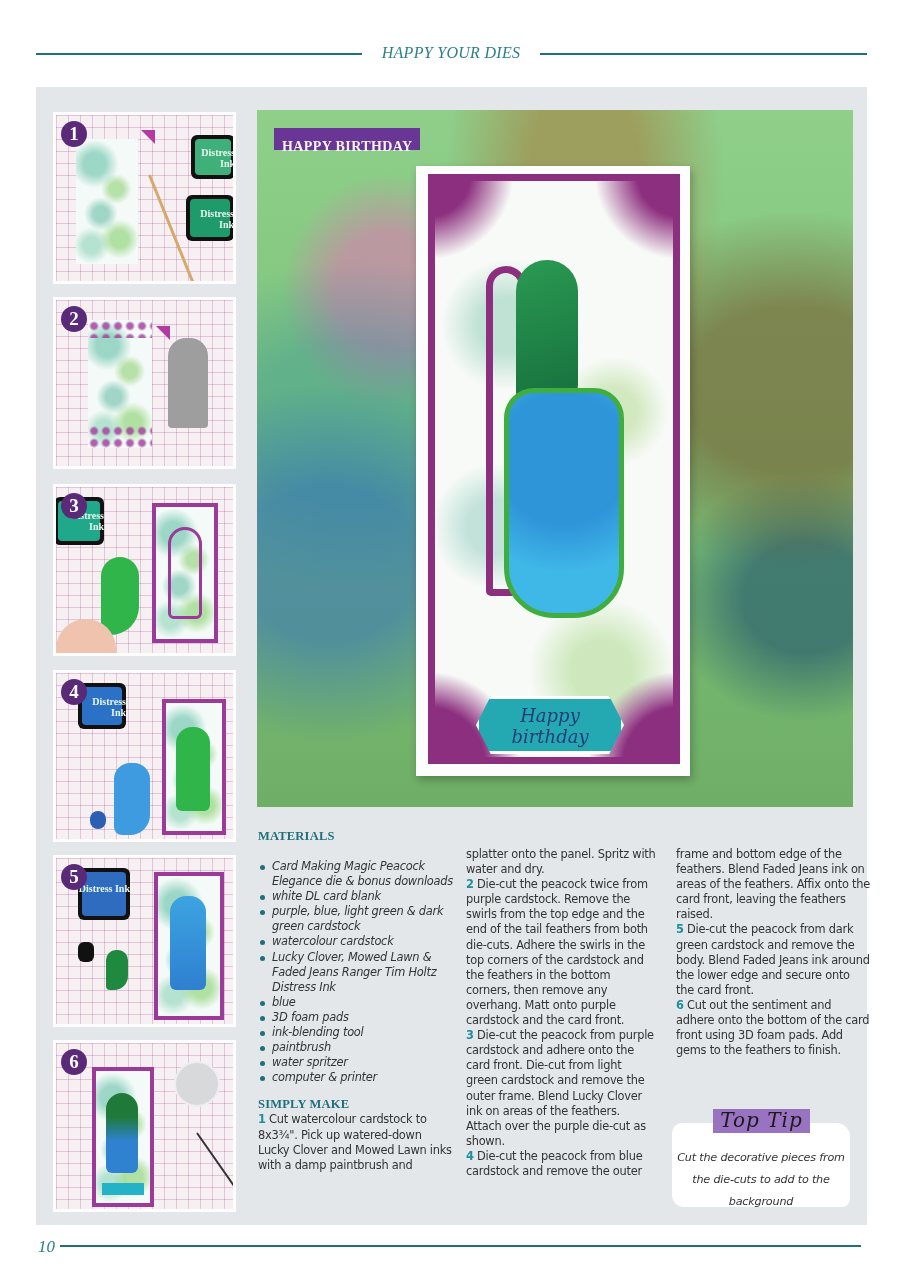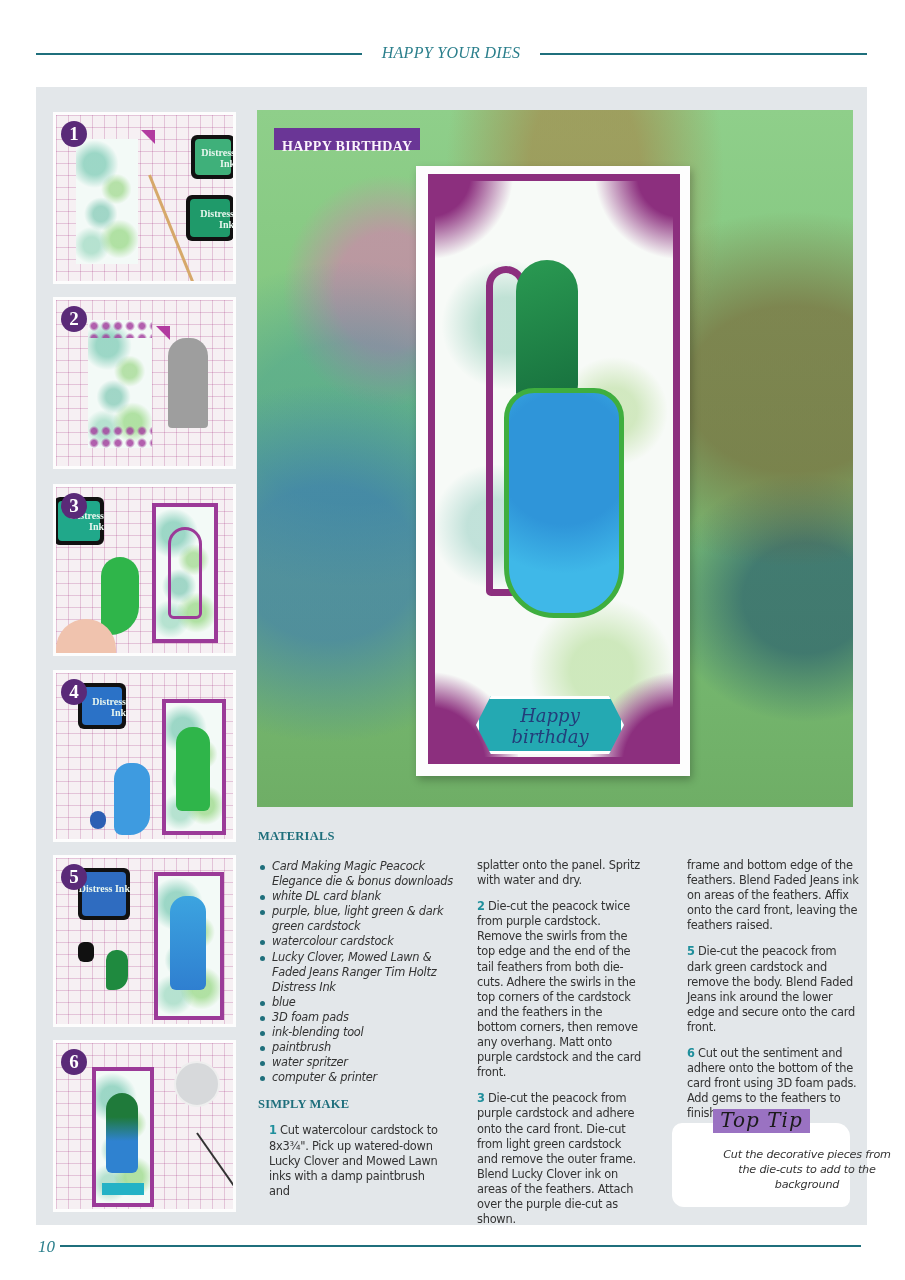--- a/index.html
+++ b/index.html
@@ -68,29 +68,29 @@
   
   .col { position: absolute; top: 829px; font-family: "DejaVu Sans", sans-serif; font-size: 11.4px; line-height: 15.1px; color: #333; letter-spacing: -0.25px; }
   .col1 { left: 258px; width: 196px; }
   .col2 { left: 466px; width: 190px; top: 847px; }
   .col3 { left: 676px; width: 195px; top: 847px; }
   .sec-head { font-family: "Liberation Serif", serif; font-weight: bold; font-size: 12.5px; color: #1f6f7c; letter-spacing: 0.2px; line-height: 15px; }
   ul.materials { list-style: none; margin-top: 15px; font-style: italic; }
   ul.materials li { position: relative; padding-left: 14px; }
   ul.materials li::before { content: ""; position: absolute; left: 2px; top: 6px; width: 5px; height: 5px; border-radius: 50%; background: #1f6f7c; }
   .step-num { font-weight: bold; color: #1f8f9c; }
-  .para { margin: 11px; }
+  .para { margin: 0; }
   .gap { height: 12px; }
 
   
   .tip-box { position: absolute; left: 672px; top: 1123px; width: 178px; height: 84px; background: #ffffff; border-radius: 10px 14px 8px 12px; }
   .tip-title { position: absolute; left: 713px; top: 1109px; width: 97px; height: 24px; background: #9a72c2; z-index: 2;
     text-align: center; font-family: "DejaVu Serif", serif; font-style: italic; font-size: 20px; line-height: 22px; color: #1b1b1b; letter-spacing: 1px; }
   .tip-text { position: absolute; left: 676px; top: 1147px; width: 170px; text-align: center; font-family: "DejaVu Sans", sans-serif; font-style: italic;
-    font-size: 11.2px; line-height: 15px; color: #333; letter-spacing: -0.2px; margin-left: 46px; }
+    font-size: 11.2px; line-height: 22px; color: #333; letter-spacing: -0.2px; }
 
   
   .footer-num { position: absolute; left: 38px; top: 1237px; font-family: "Liberation Serif", serif; font-style: italic; font-size: 17px; color: #2b7f8c; }
   .footer-rule { position: absolute; left: 60px; top: 1245px; width: 801px; height: 2px; background: #1f6f7c; }
 </style>
 </head>
 <body>
 
 <div class="header">
   <div class="rule left"></div>
@@ -204,20 +204,21 @@
   </ul>
   <div class="gap"></div>
   <div class="sec-head">SIMPLY MAKE</div>
   <p class="para"><span class="step-num">1</span> <span>Cut watercolour cardstock to 8x3¾". Pick up watered-down Lucky Clover and Mowed Lawn inks with a damp paintbrush and</span></p>
 </div>
 
 <div class="col col2">
   <p class="para">splatter onto the panel. Spritz with water and dry.</p>
   <p class="para"><span class="step-num">2</span> <span>Die-cut the peacock twice from purple cardstock. Remove the swirls from the top edge and the end of the tail feathers from both die-cuts. Adhere the swirls in the top corners of the cardstock and the feathers in the bottom corners, then remove any overhang. Matt onto purple cardstock and the card front.</span></p>
   <p class="para"><span class="step-num">3</span> <span>Die-cut the peacock from purple cardstock and adhere onto the card front. Die-cut from light green cardstock and remove the outer frame. Blend Lucky Clover ink on areas of the feathers. Attach over the purple die-cut as shown.</span></p>
+  <p class="para"><span class="step-num">4</span> <span>Die-cut the peacock from blue cardstock and remove the outer</span></p>
 </div>
 
 <div class="col col3">
   <p class="para">frame and bottom edge of the feathers. Blend Faded Jeans ink on areas of the feathers. Affix onto the card front, leaving the feathers raised.</p>
   <p class="para"><span class="step-num">5</span> <span>Die-cut the peacock from dark green cardstock and remove the body. Blend Faded Jeans ink around the lower edge and secure onto the card front.</span></p>
   <p class="para"><span class="step-num">6</span> <span>Cut out the sentiment and adhere onto the bottom of the card front using 3D foam pads. Add gems to the feathers to finish.</span></p>
 </div>
 
 <div class="tip-box"></div>
 <div class="tip-title">Top Tip</div>

